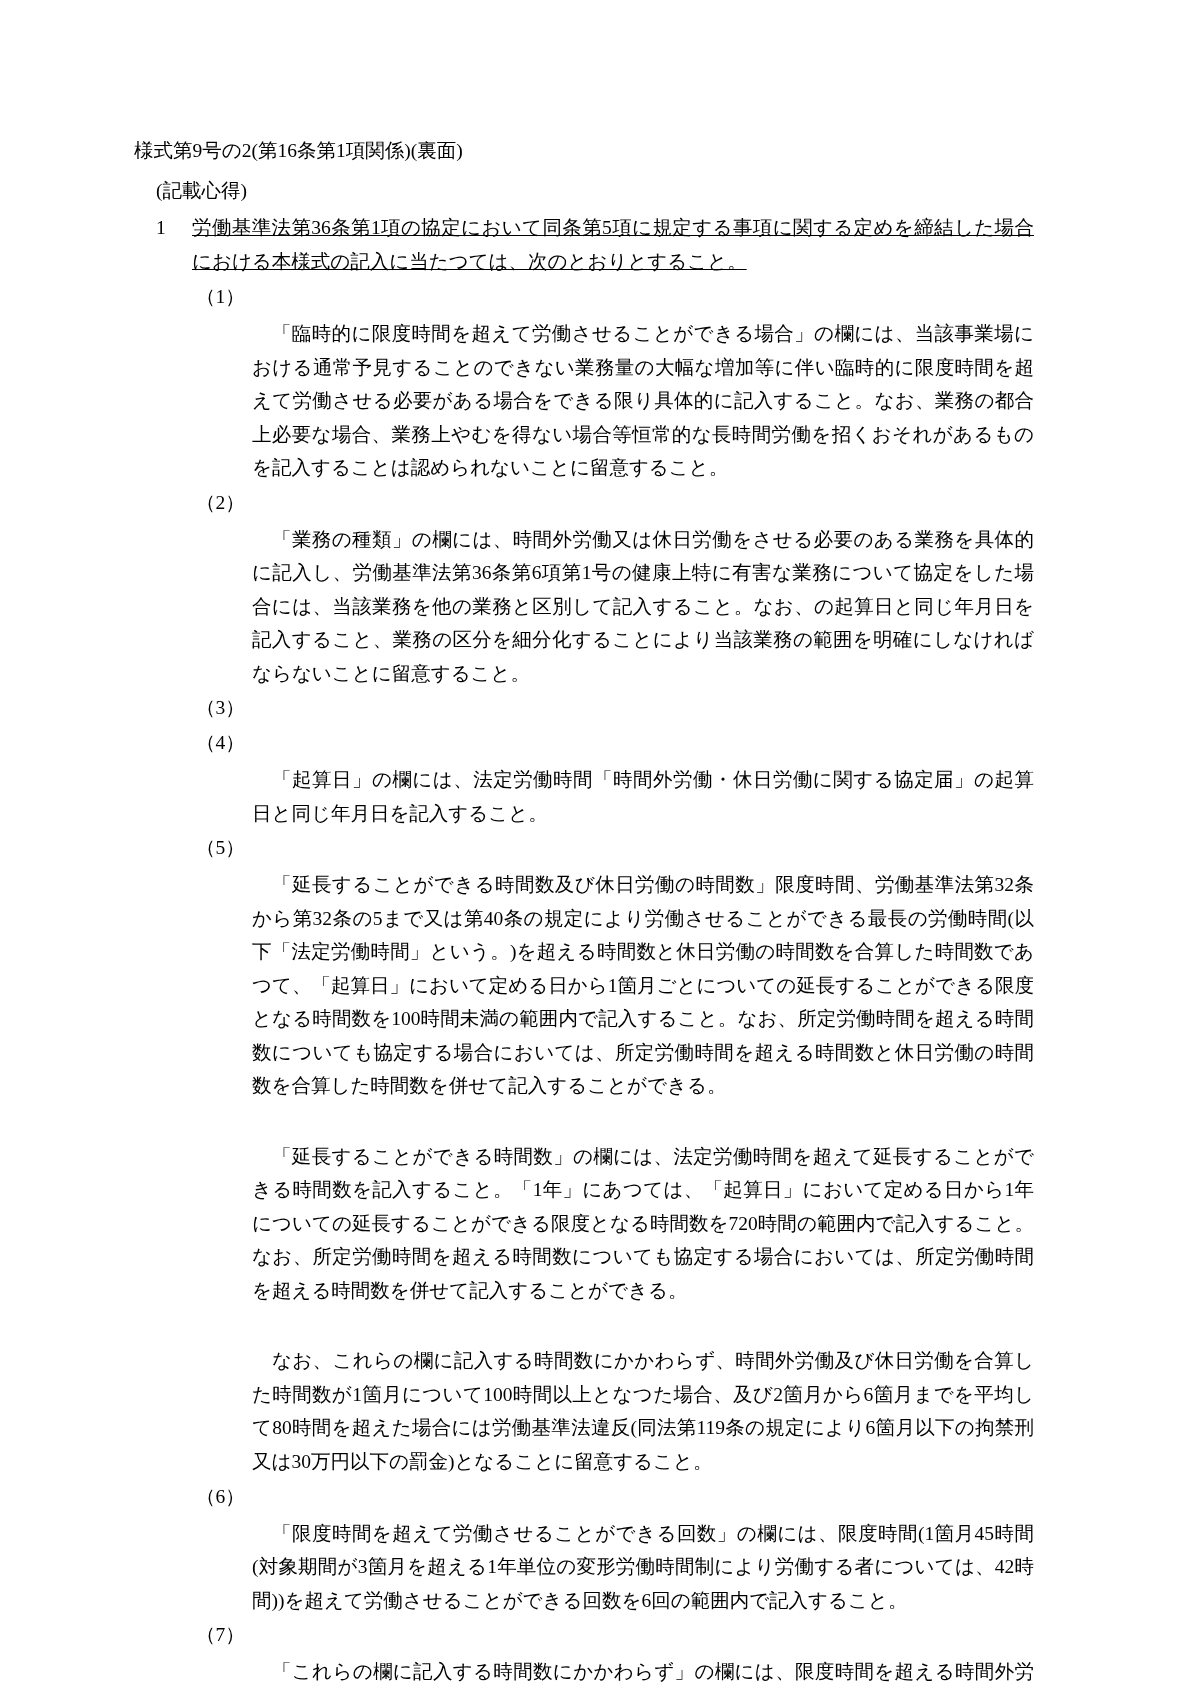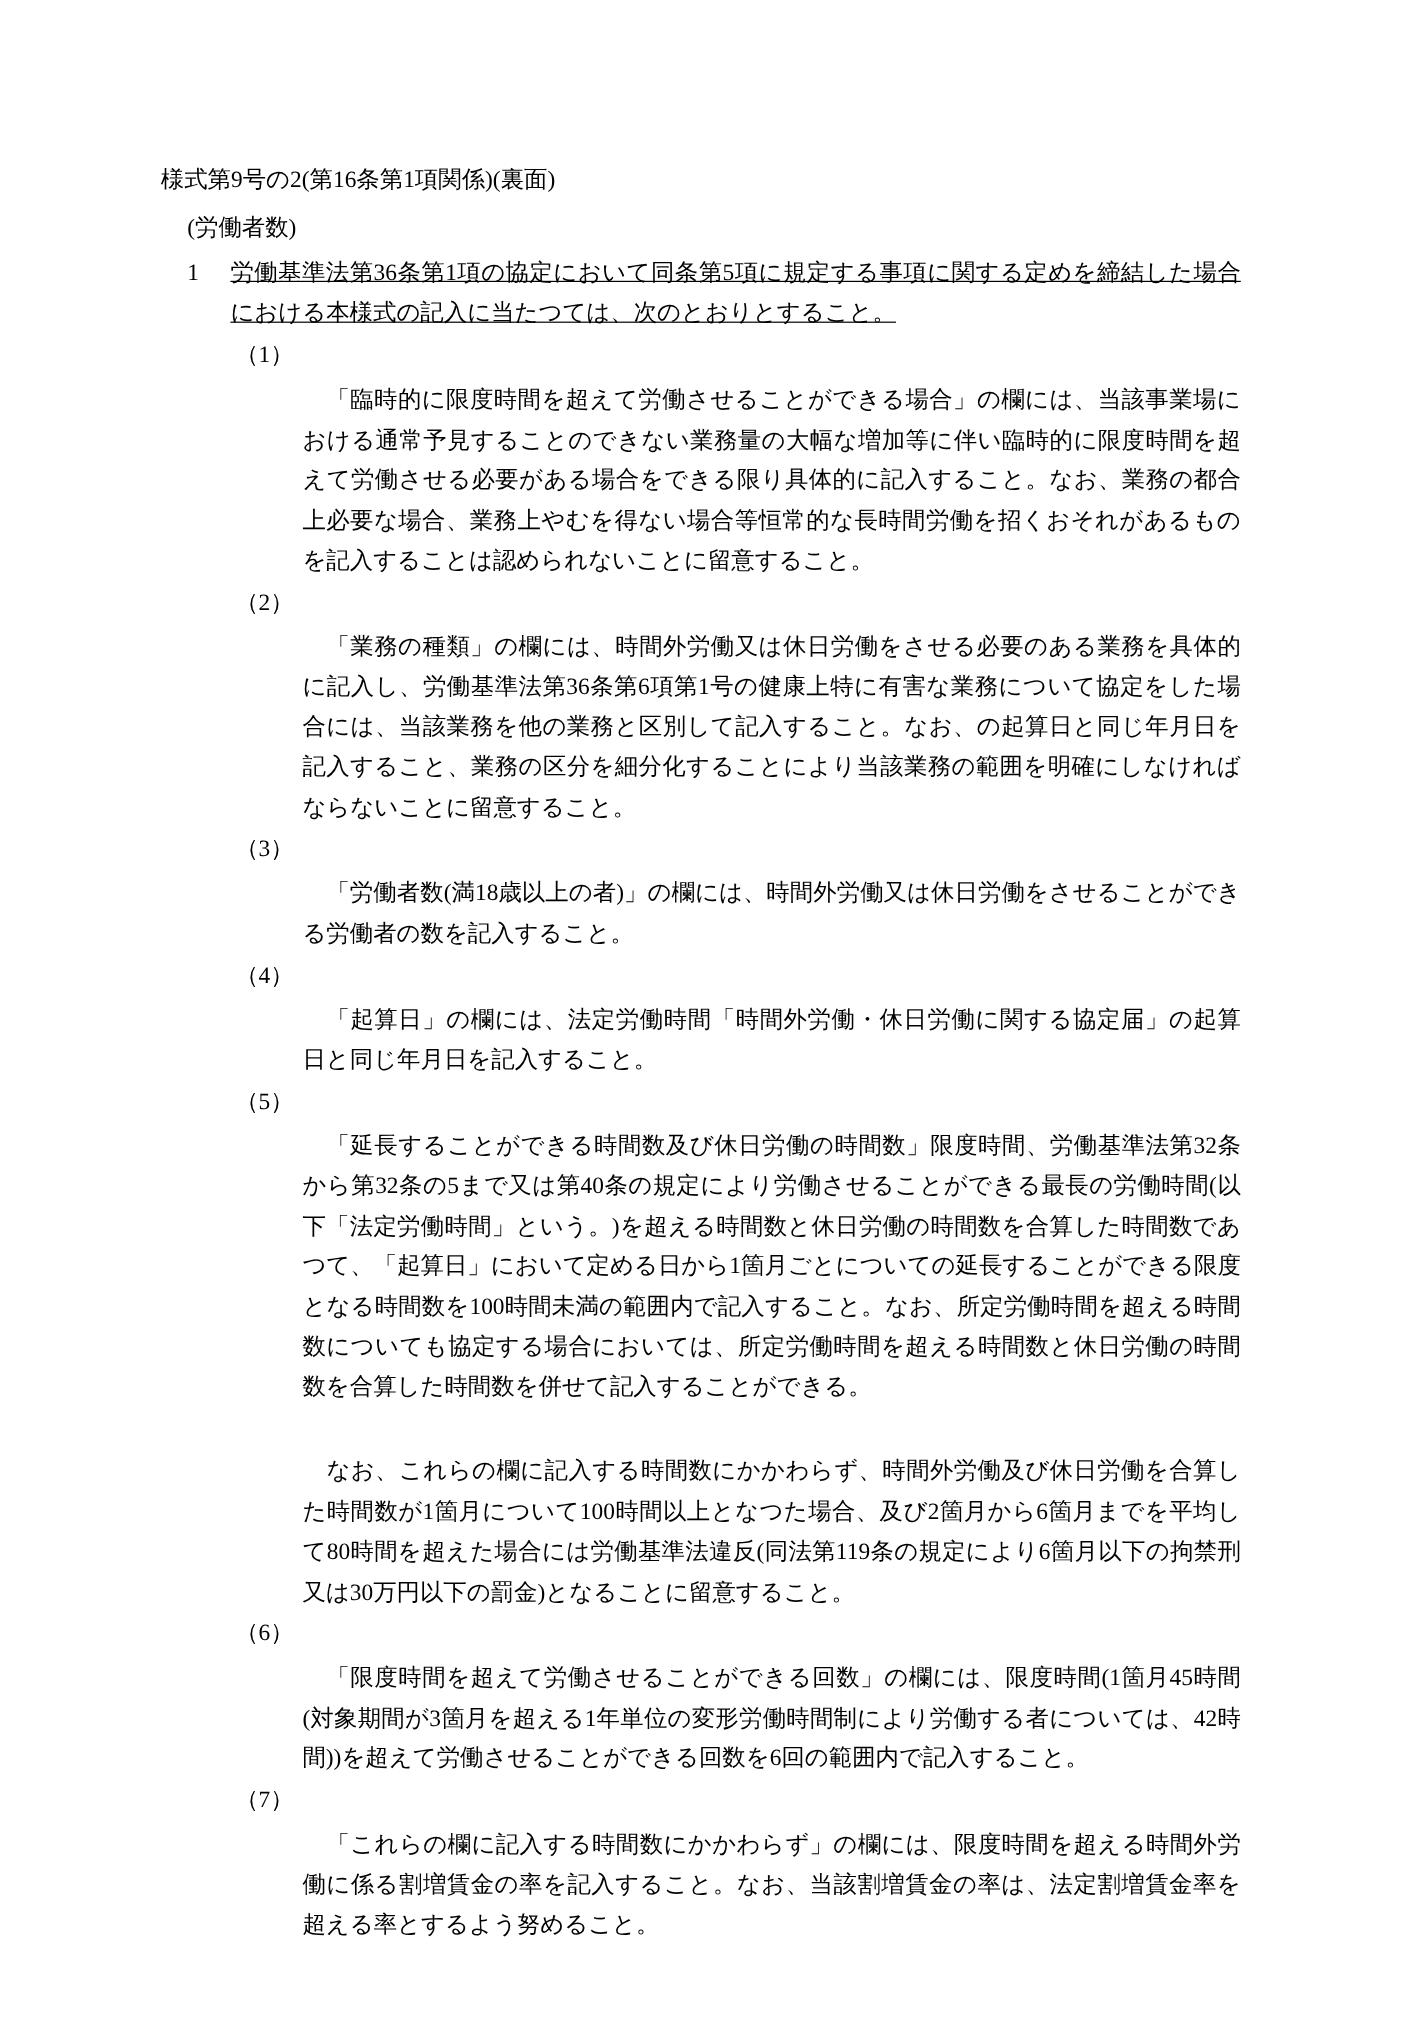--- a/index.html
+++ b/index.html
@@ -77,21 +77,21 @@
   }
 </style>
 </head>
 <body>
 
 <div class="page">
   <div class="content">
 
     <div class="doc-title">様式第9号の2(第16条第1項関係)(裏面)</div>
 
-    <div class="subtitle">(労働者数)</div>
+    <div class="subtitle">(記載心得)</div>
 
     <div class="clause">
       <div class="clause-num">1</div>
       <div class="clause-body">労働基準法第36条第1項の協定において同条第5項に規定する事項に関する定めを締結した場合における本様式の記入に当たつては、次のとおりとすること。</div>
     </div>
 
     <div class="item">
       <div class="item-num">（1）</div>
       <div class="item-body">
         <p class="indent">「臨時的に限度時間を超えて労働させることができる場合」の欄には、当該事業場における通常予見することのできない業務量の大幅な増加等に伴い臨時的に限度時間を超えて労働させる必要がある場合をできる限り具体的に記入すること。なお、業務の都合上必要な場合、業務上やむを得ない場合等恒常的な長時間労働を招くおそれがあるものを記入することは認められないことに留意すること。</p>
@@ -100,36 +100,34 @@
 
     <div class="item">
       <div class="item-num">（2）</div>
       <div class="item-body">
         <p class="indent">「業務の種類」の欄には、時間外労働又は休日労働をさせる必要のある業務を具体的に記入し、労働基準法第36条第6項第1号の健康上特に有害な業務について協定をした場合には、当該業務を他の業務と区別して記入すること。なお、の起算日と同じ年月日を記入すること、業務の区分を細分化することにより当該業務の範囲を明確にしなければならないことに留意すること。</p>
       </div>
     </div>
 
     <div class="item">
       <div class="item-num">（3）</div>
-      <div class="item-body">
-        <p class="indent">「労働者数(満18歳以上の者)」の欄には、時間外労働又は休日労働をさせることができる労働者の数を記入すること。</p>
-      </div>
     </div>
 
     <div class="item">
       <div class="item-num">（4）</div>
       <div class="item-body">
         <p class="indent">「起算日」の欄には、法定労働時間「時間外労働・休日労働に関する協定届」の起算日と同じ年月日を記入すること。</p>
       </div>
     </div>
 
     <div class="item">
       <div class="item-num">（5）</div>
       <div class="item-body">
         <p class="indent">「延長することができる時間数及び休日労働の時間数」限度時間、労働基準法第32条から第32条の5まで又は第40条の規定により労働させることができる最長の労働時間(以下「法定労働時間」という。)を超える時間数と休日労働の時間数を合算した時間数であつて、「起算日」において定める日から1箇月ごとについての延長することができる限度となる時間数を100時間未満の範囲内で記入すること。なお、所定労働時間を超える時間数についても協定する場合においては、所定労働時間を超える時間数と休日労働の時間数を合算した時間数を併せて記入することができる。</p>
+        <p class="indent">「延長することができる時間数」の欄には、法定労働時間を超えて延長することができる時間数を記入すること。「1年」にあつては、「起算日」において定める日から1年についての延長することができる限度となる時間数を720時間の範囲内で記入すること。なお、所定労働時間を超える時間数についても協定する場合においては、所定労働時間を超える時間数を併せて記入することができる。</p>
         <p class="indent">なお、これらの欄に記入する時間数にかかわらず、時間外労働及び休日労働を合算した時間数が1箇月について100時間以上となつた場合、及び2箇月から6箇月までを平均して80時間を超えた場合には労働基準法違反(同法第119条の規定により6箇月以下の拘禁刑又は30万円以下の罰金)となることに留意すること。</p>
       </div>
     </div>
 
     <div class="item">
       <div class="item-num">（6）</div>
       <div class="item-body">
         <p class="indent">「限度時間を超えて労働させることができる回数」の欄には、限度時間(1箇月45時間(対象期間が3箇月を超える1年単位の変形労働時間制により労働する者については、42時間))を超えて労働させることができる回数を6回の範囲内で記入すること。</p>
       </div>
     </div>

